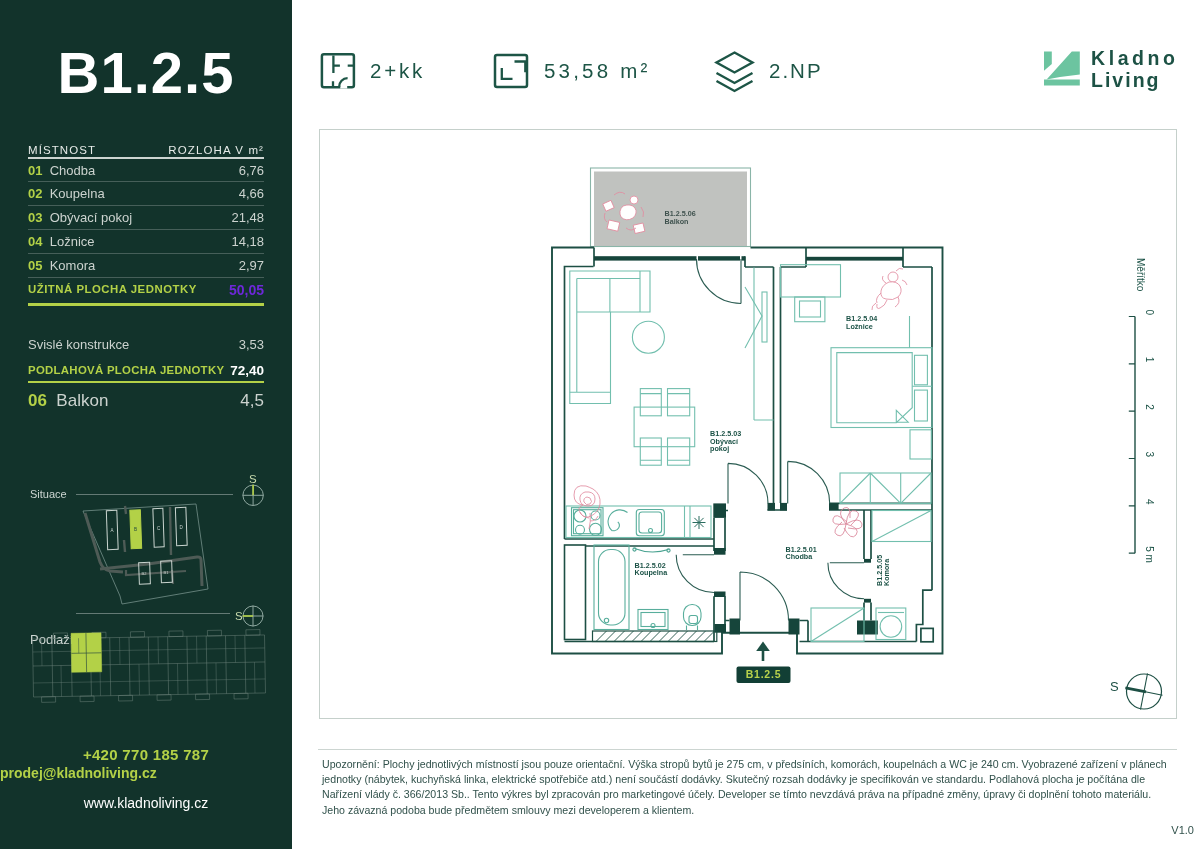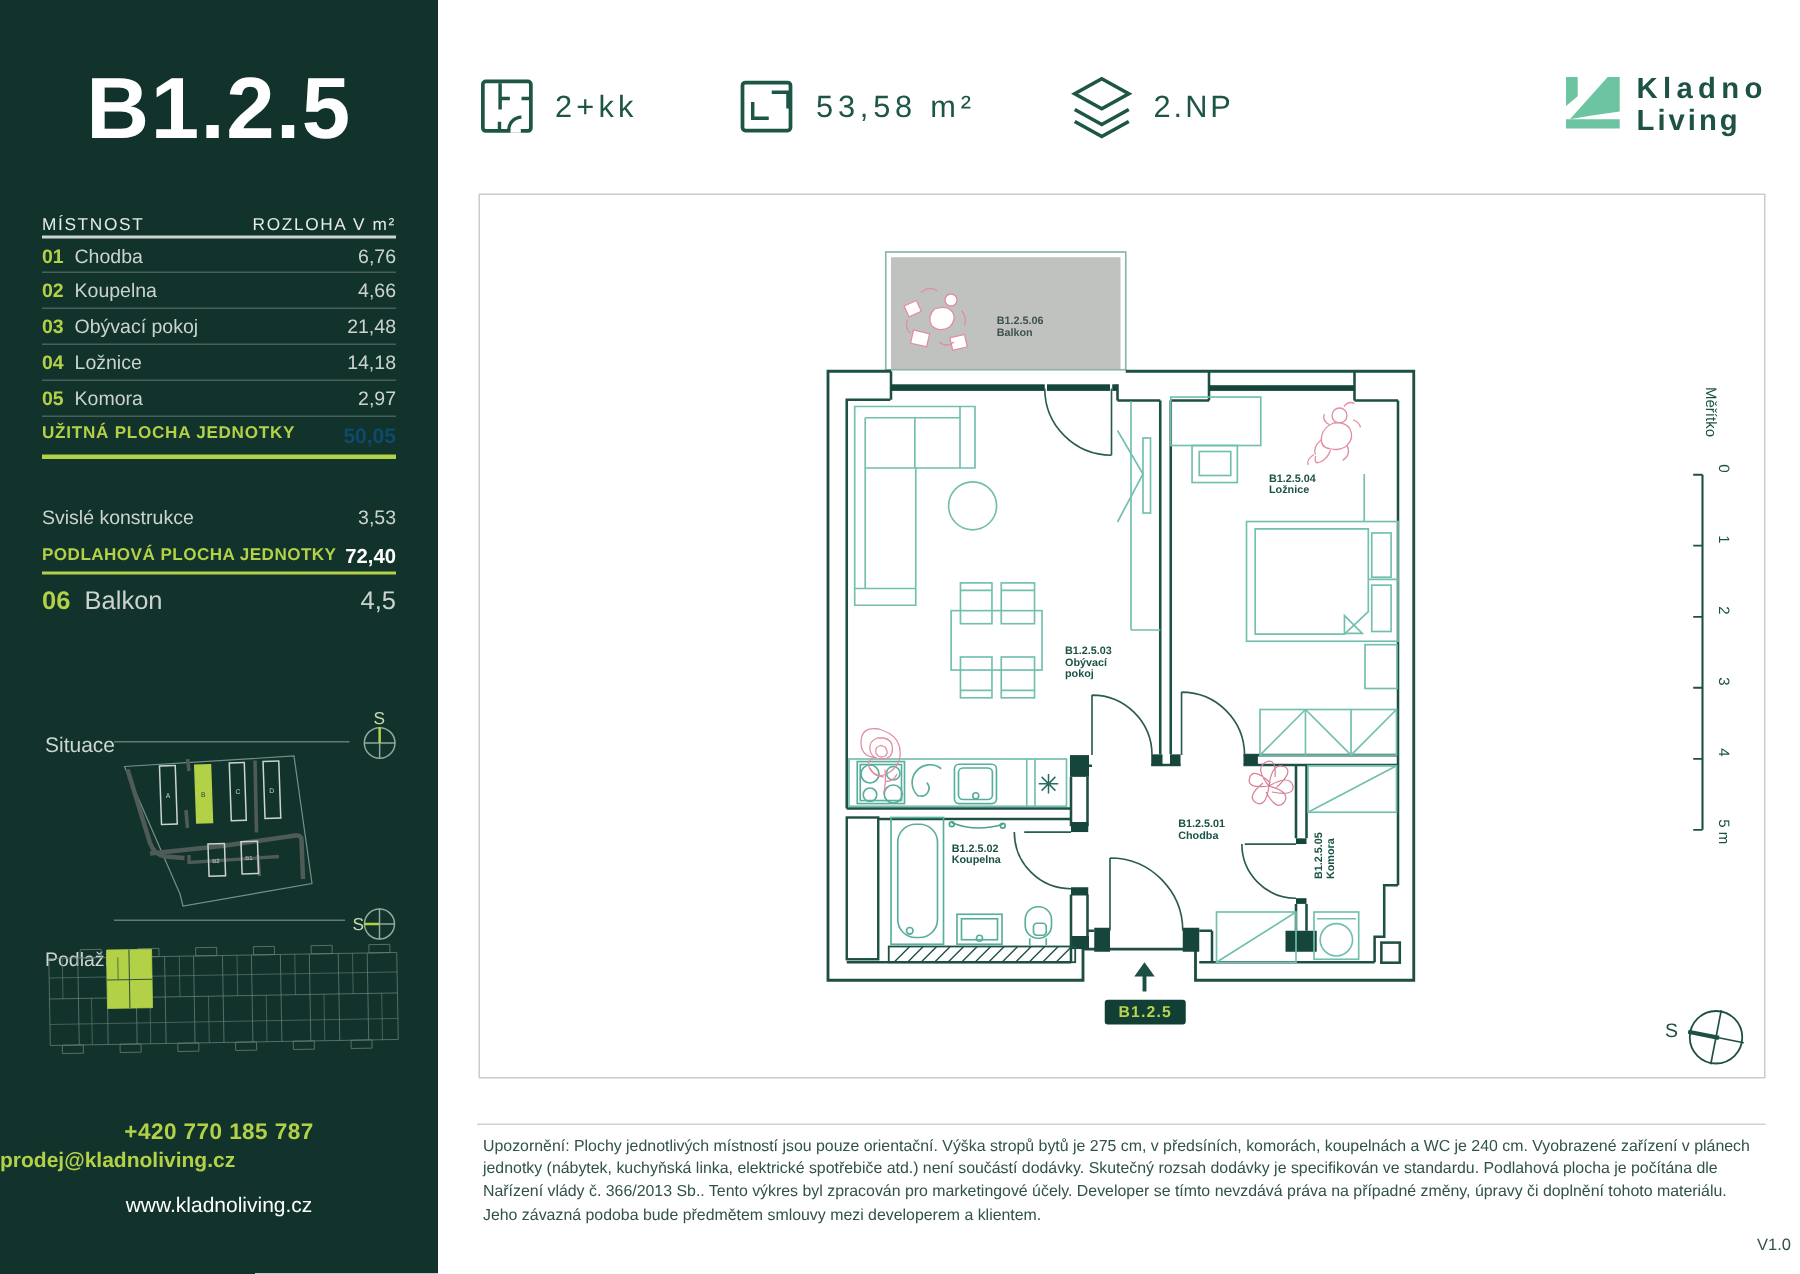--- a/index.html
+++ b/index.html
@@ -42,40 +42,40 @@
   <b class="acc">04</b>&nbsp; Ložnice<span style="float:right;">14,18</span>
 </div>
 <div class="abs sep" style="top:253.1px;"></div>
 
 <div class="abs rrow" style="left:28px;top:258.1px;width:236px;color:#ccd3cf;font-size:13px;">
   <b class="acc">05</b>&nbsp; Komora<span style="float:right;">2,97</span>
 </div>
 <div class="abs sep" style="top:277px;"></div>
 
 <div class="abs" style="left:28px;top:283px;width:236px;color:#b3d147;font-size:11.4px;font-weight:bold;letter-spacing:0.5px;">
-  UŽITNÁ PLOCHA JEDNOTKY<span style="float:right;color:#0c4a6e;font-size:14px;letter-spacing:0;position:relative;top:-1px;">50,05</span>
+  UŽITNÁ PLOCHA JEDNOTKY<span style="float:right;color:#6d28d9;font-size:14px;letter-spacing:0;position:relative;top:-1px;">50,05</span>
 </div>
 
 <div class="abs" style="left:28px;top:303px;width:236px;height:2.5px;background:#b3d147;"></div>
 
 <div class="abs" style="left:28px;top:336.5px;width:236px;color:#ccd3cf;font-size:13px;">
   Svislé konstrukce<span style="float:right;">3,53</span>
 </div>
 
 <div class="abs" style="left:28px;top:364px;width:236px;color:#b3d147;font-size:11.4px;font-weight:bold;letter-spacing:0.3px;">
   PODLAHOVÁ PLOCHA JEDNOTKY<span style="float:right;color:#ffffff;font-size:13.5px;letter-spacing:0;position:relative;top:-1px;">72,40</span>
 </div>
 
 <div class="abs" style="left:28px;top:380.5px;width:236px;height:2.5px;background:#b3d147;"></div>
 
 <div class="abs" style="left:28px;top:390.5px;width:236px;color:#ccd3cf;font-size:17px;">
   <b class="acc">06</b>&nbsp; Balkon<span style="float:right;">4,5</span>
 </div>
 
-<div class="abs" style="left:30px;top:488px;color:#cdd6d2;font-size:14px;text-align:center;">Situace</div>
+<div class="abs" style="left:30px;top:488px;color:#cdd6d2;font-size:11px;text-align:center;">Situace</div>
 <div class="abs" style="left:76px;top:494px;width:157px;height:1px;background:rgba(255,255,255,0.35);"></div>
 
 <svg class="abs" style="left:238px;top:470px;" width="34" height="42" viewBox="0 0 34 42">
   <text x="11" y="12.5" fill="#c9dcae" font-size="11.5" font-family="Liberation Sans">S</text>
   <circle cx="15.1" cy="25.3" r="10.2" fill="none" stroke="#8fa8a0" stroke-width="1"></circle>
   <line x1="4.6" y1="25.3" x2="25.6" y2="25.3" stroke="#8fa8a0" stroke-width="1"></line>
   <line x1="15.1" y1="14.8" x2="15.1" y2="35.7" stroke="#8fa8a0" stroke-width="1"></line>
   <line x1="15.1" y1="14.8" x2="15.1" y2="25.3" stroke="#b3d147" stroke-width="1.6"></line>
 </svg>
 

